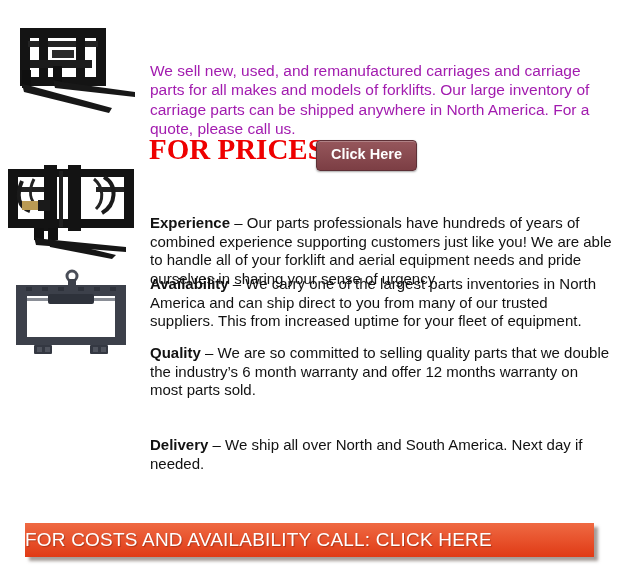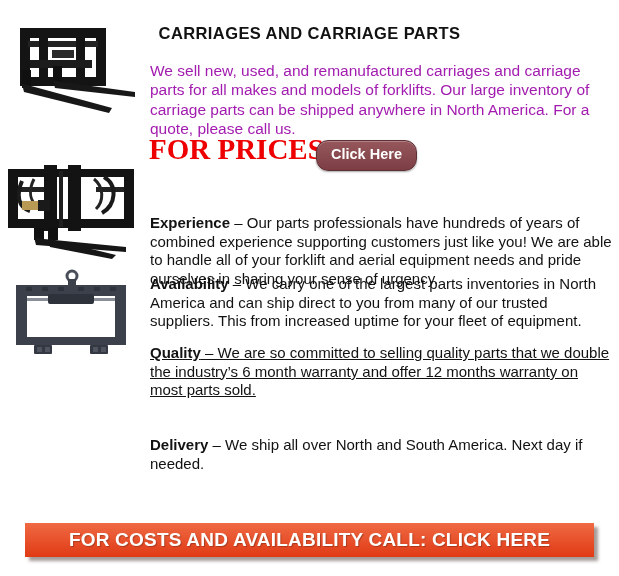--- a/index.html
+++ b/index.html
@@ -47,21 +47,21 @@
     font-weight: bold;
     font-size: 29px;
     color: var(--prices-label, #ee0000);
   }
   .click-here-btn {
     position: absolute;
     top: 140px;
     left: 316px;
     width: 99px;
     height: 29px;
-    border-radius: 12px;
+    border-radius: 4px;
     border: 1px solid var(--button-border, #5d3036);
     background: linear-gradient(var(--button-bg-top, #96575c), var(--button-bg-bottom, #7c3e44));
     color: #ffffff;
     font-family: "Liberation Sans", sans-serif;
     font-weight: bold;
     font-size: 14.5px;
     text-align: center;
     line-height: 27px;
     box-shadow: 0 1px 2px rgba(0,0,0,0.35), inset 0 1px 0 rgba(255,255,255,0.25);
     cursor: pointer;
@@ -71,37 +71,36 @@
     position: absolute;
     left: 150px;
     width: 463px;
     font-size: 15px;
     line-height: 18.5px;
     color: #121212;
   }
   .section b { font-weight: bold; }
   .sec-experience   { top: 182px; margin-top: 32px; }
   .sec-availability { top: 260px; }
-  .sec-quality      { top: 329px; text-decoration: underline; }
+  .sec-quality      { top: 329px; }
   .sec-delivery     { top: 397px; margin-top: 39px; }
   .sec-pricing      { top: 449px; }
   
   .banner {
     position: absolute;
     top: 523px;
     left: 25px;
     width: 569px;
     height: 34px;
     background: linear-gradient(var(--banner-bg-top, #ef6a43), var(--banner-bg-bottom, #e03a15));
     box-shadow: 4px 4px 3px rgba(92, 76, 70, 0.55);
     color: var(--banner-text, #ffffff);
-    font-weight: bold;
+    font-weight: normal;
     font-size: 19px;
     letter-spacing: 0.2px;
-    text-align: center;
     line-height: 34px;
     text-shadow: 1px 1px 1px rgba(0,0,0,0.25);
     cursor: pointer;
   }
   
   .product-img { position: absolute; }
   .img-1 { left: 6px;  top: 22px;  width: 132px; height: 104px; }
   .img-2 { left: 4px;  top: 157px; width: 134px; height: 102px; }
   .img-3 { left: 12px; top: 267px; width: 118px; height: 98px; }
 </style>
@@ -181,21 +180,20 @@
         <rect x="22" y="78" width="18" height="9" rx="1"></rect>
         <rect x="78" y="78" width="18" height="9" rx="1"></rect>
         <rect x="25" y="80" width="5" height="5" fill="#50545e"></rect>
         <rect x="33" y="80" width="5" height="5" fill="#50545e"></rect>
         <rect x="81" y="80" width="5" height="5" fill="#50545e"></rect>
         <rect x="89" y="80" width="5" height="5" fill="#50545e"></rect>
       </g>
     </svg>
   </div>
 
-  <h1 class="page-title">CARRIAGES AND CARRIAGE PARTS</h1>
 
   <p class="intro">We sell new, used, and remanufactured carriages and carriage parts for all makes and models of forklifts. Our large inventory of carriage parts can be shipped anywhere in North America. For a quote, please call us.</p>
 
   <div class="prices-label">FOR PRICES:</div>
   <div class="click-here-btn">Click Here</div>
 
   <p class="section sec-experience"><b>Experience</b> <span>– Our parts professionals have hundreds of years of combined experience supporting customers just like you!  We are able to handle all of your forklift and aerial equipment needs and pride ourselves in sharing your sense of urgency.</span></p>
 
   <p class="section sec-availability"><b>Availability</b> <span>– We carry one of the largest parts inventories in North America and can ship direct to you from many of our trusted suppliers. This from increased uptime for your fleet of equipment.</span></p>
 

